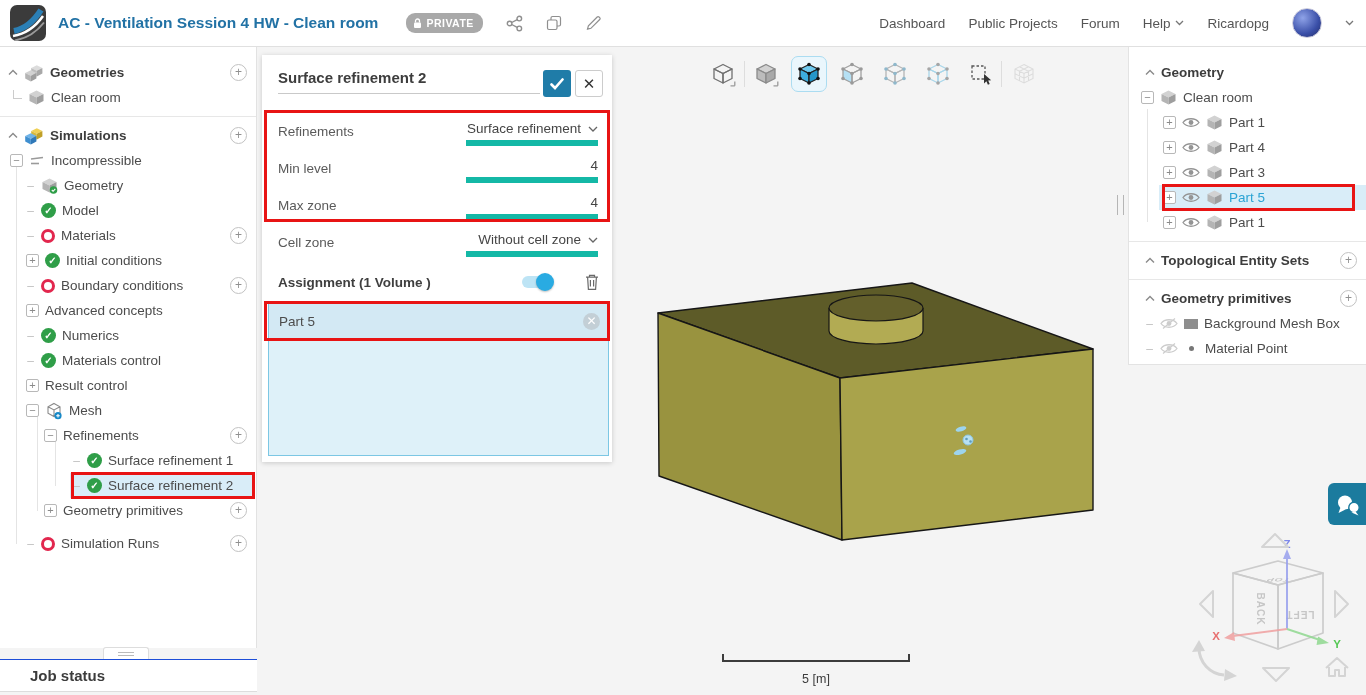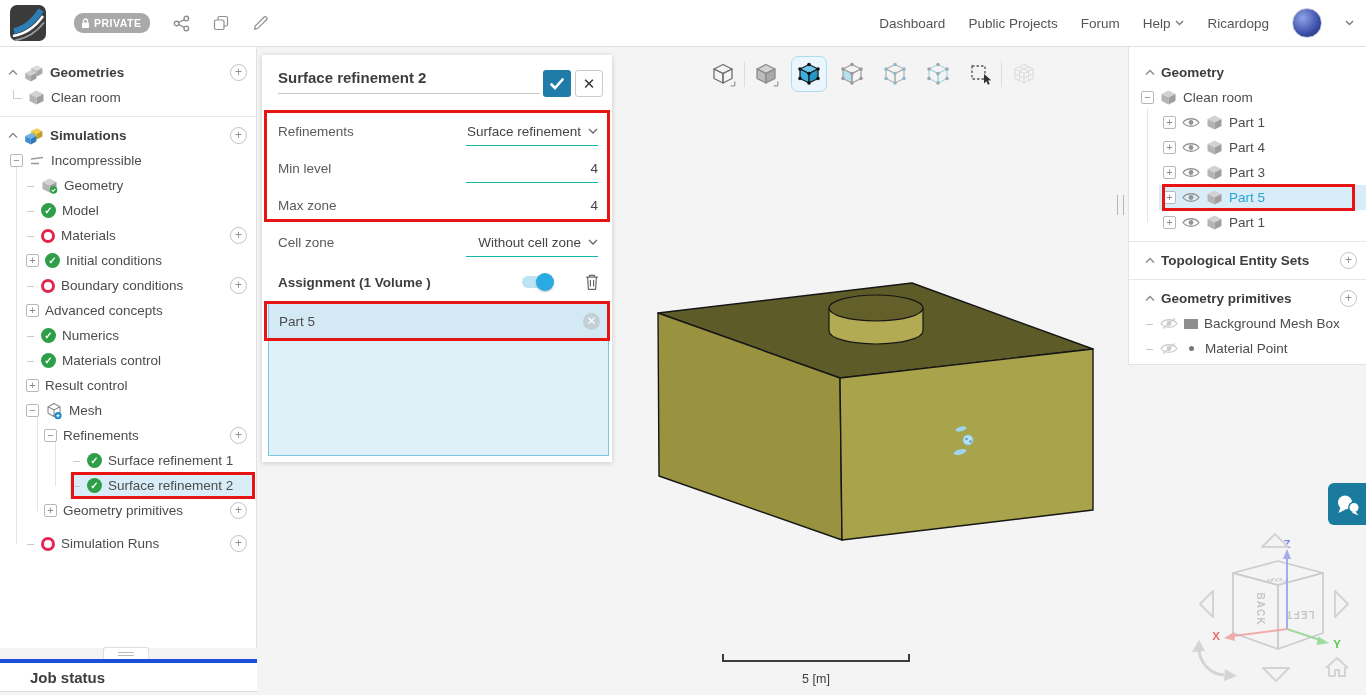--- a/index.html
+++ b/index.html
@@ -48,39 +48,39 @@
   .pcir{margin-left:auto;margin-right:9px;width:17px;height:17px;border:1px solid #c2c2c2;border-radius:50%;
     color:#909090;font-size:12px;line-height:14px;text-align:center;flex:none;background:#fff;}
   .boxsolid{width:14px;height:10px;background:#8e8e8e;flex:none;}
   .pdot{width:5px;height:5px;border-radius:50%;background:#777;flex:none;margin:0 5px;}
   .icsvg{display:inline-flex;flex:none;}
 
   
   .handle-tab{position:absolute;left:103px;top:647px;width:46px;height:12px;background:#fff;border:1px solid #ddd;
     border-bottom:none;border-radius:3px 3px 0 0;z-index:7;display:flex;flex-direction:column;align-items:center;justify-content:center;gap:2px;cursor:pointer;}
   .handle-tab i{display:block;width:16px;height:1px;background:#bbb;}
-  .jobbar{position:absolute;left:0;top:659px;width:257px;height:33px;background:#fff;border-top:4px solid #1d4ed8;
+  .jobbar{position:absolute;left:0;top:659px;width:257px;height:33px;background:#fff;border-top:1px solid #1d4ed8;
     border-bottom:1px solid #ddd;display:flex;align-items:center;z-index:6;}
   .jobbar span{margin-left:30px;font-size:15px;font-weight:700;color:#3c3c3c;}
 
   
   .panel{position:absolute;left:262px;top:55px;width:350px;height:407px;background:#fff;z-index:7;
     box-shadow:0 1px 5px rgba(0,0,0,.18);}
   .p-head{position:relative;height:48px;}
   .p-title{position:absolute;left:16px;top:14px;width:262px;font-size:15px;font-weight:700;color:#3d3d3d;
     border-bottom:1px solid #c9c9c9;padding-bottom:7px;white-space:nowrap;overflow:hidden;}
   .btn-ok{position:absolute;left:281px;top:15px;width:28px;height:27px;background:#1f7ca8;border:none;border-radius:3px;
     color:#fff;cursor:pointer;display:flex;align-items:center;justify-content:center;}
   .btn-close{position:absolute;left:313px;top:15px;width:28px;height:27px;background:#fff;border:1px solid #ccc;border-radius:3px;
     color:#333;font-size:15px;line-height:1;cursor:pointer;}
   .fields{margin-top:10px;}
   .frow{height:37px;display:flex;align-items:center;justify-content:space-between;padding:0 14px 0 16px;}
   .flabel{font-size:13.5px;color:#5a5a5a;}
   .fval{width:132px;display:flex;align-items:center;justify-content:flex-end;gap:7px;
-    border-bottom:1px solid #14b8a6;height:28px;font-size:13.5px;color:#454545;cursor:pointer;}
+    border-bottom:6px solid #14b8a6;height:28px;font-size:13.5px;color:#454545;cursor:pointer;}
   .arow{height:42px;display:flex;align-items:center;padding:0 12px 0 16px;gap:10px;}
   .alabel{font-size:13.5px;font-weight:700;color:#3f3f3f;margin-right:auto;}
   .toggle{position:relative;width:30px;height:12px;background:#bde4f5;border-radius:6px;margin-right:22px;cursor:pointer;flex:none;}
   .knob{position:absolute;right:-2px;top:-3px;width:18px;height:18px;border-radius:50%;background:var(--toggle);
     box-shadow:0 1px 2px rgba(0,0,0,.25);}
   .trash{display:flex;cursor:pointer;}
   .assign-box{margin:0 3px 0 6px;border:1px solid #7cc7e4;}
   .assign-row{height:36px;background:#d3e9f4;border-bottom:1px solid #a9d9ec;display:flex;align-items:center;
     padding:0 8px 0 10px;font-size:13.5px;color:#4c4c4c;}
   .assign-row .xrem{margin-left:auto;width:17px;height:17px;border-radius:50%;background:#c3cfd6;color:#fff;
@@ -113,20 +113,21 @@
 
   <header class="topbar">
     <span class="logo">
       <svg width="36" height="36" viewBox="0 0 36 36">
           <rect width="36" height="36" rx="7" fill="#3b3b3b"></rect>
         <path d="M4,26 C14,24 24,16 31,5" stroke="#2b7fb5" stroke-width="6" fill="none"></path>
         <path d="M3,31 C15,29 26,21 33,11" stroke="#fff" stroke-width="2.5" fill="none"></path>
         <path d="M5,35.5 C16,33.5 27,26.5 34,17.5" stroke="#9a9a9a" stroke-width="2" fill="none"></path>
         </svg>
     </span>
+    <span class="proj-title">AC - Ventilation Session 4 HW - Clean room</span>
     <span class="badge">
       <svg width="9" height="11" viewBox="0 0 9 11">
           <rect x="1" y="4.6" width="7" height="5.4" rx="1" fill="#fff"></rect>
           <path d="M2.5,4.6 V3 a2,2 0 0 1 4,0 V4.6" stroke="#fff" stroke-width="1.3" fill="none"></path>
         </svg>
       <span>PRIVATE</span>
     </span>
     <span class="tb-ico">
       <svg width="17" height="17" viewBox="0 0 17 17" stroke="#8f8f8f" fill="none" stroke-width="1.4">
         <circle cx="13.3" cy="3.6" r="2.3"></circle>

